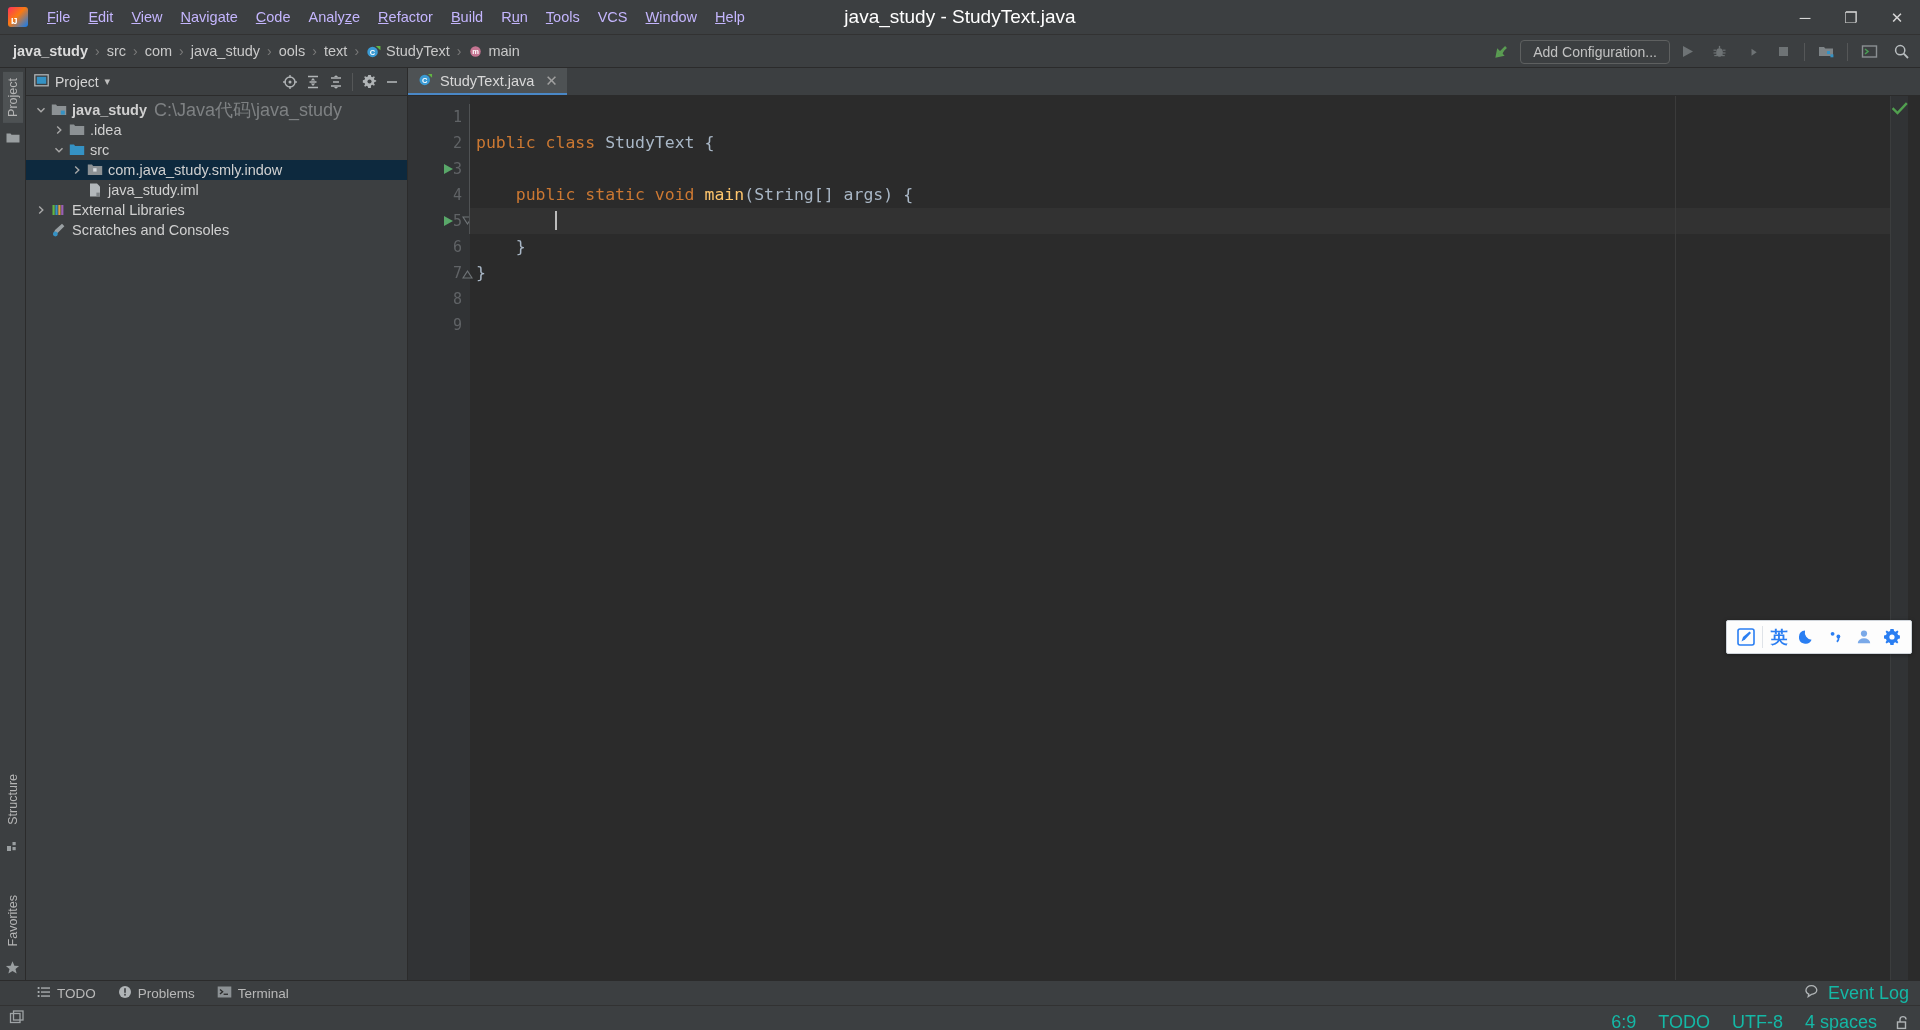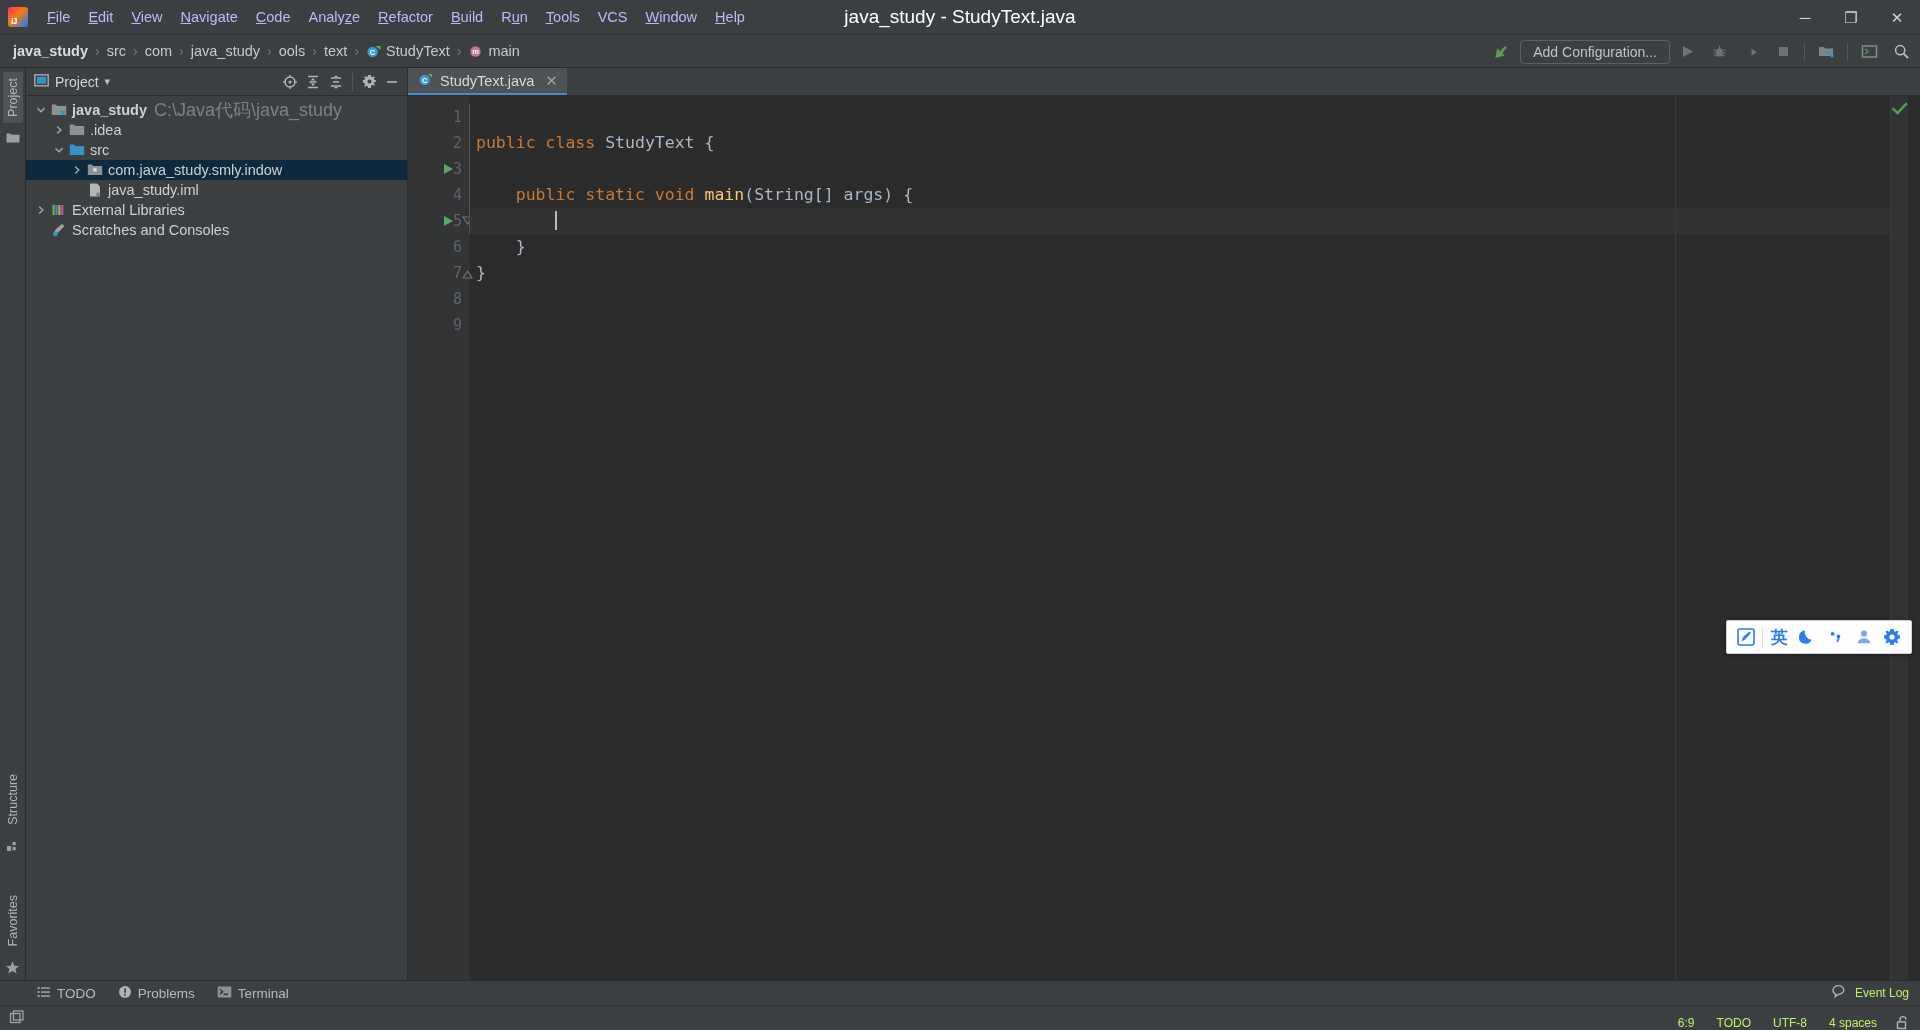--- a/index.html
+++ b/index.html
@@ -228,21 +228,21 @@
   }
   .bb-right { position:absolute; right: 8px; display:flex; align-items:center; gap:6px; }
 
   .statusbar {
     height: 25px; flex: 0 0 25px; background: #3c3f41;
     display: flex; align-items: center; position: relative;
     border-top: 1px solid #323232;
   }
   .sb-left { display:flex; align-items:center; padding-left: 6px; }
   .sb-right { position:absolute; right: 10px; display:flex; align-items:center; gap: 16px; margin-top: 9px; }
-  .sb-item { font-size: 12px; color: #bef264; cursor: default; padding: 2px 3px; }
+  .sb-item { font-size: 18px; color: #14b8a6; cursor: default; padding: 2px 3px; }
 
   
   .ime-bar {
     position: absolute; left: 1726px; top: 620px;
     width: 186px; height: 34px;
     background: #fdfdfd; border: 1px solid #cfd4da;
     border-radius: 2px; display: flex; align-items: center;
     box-shadow: 0 1px 4px rgba(0,0,0,.35);
     padding: 0 6px; gap: 2px;
   }

